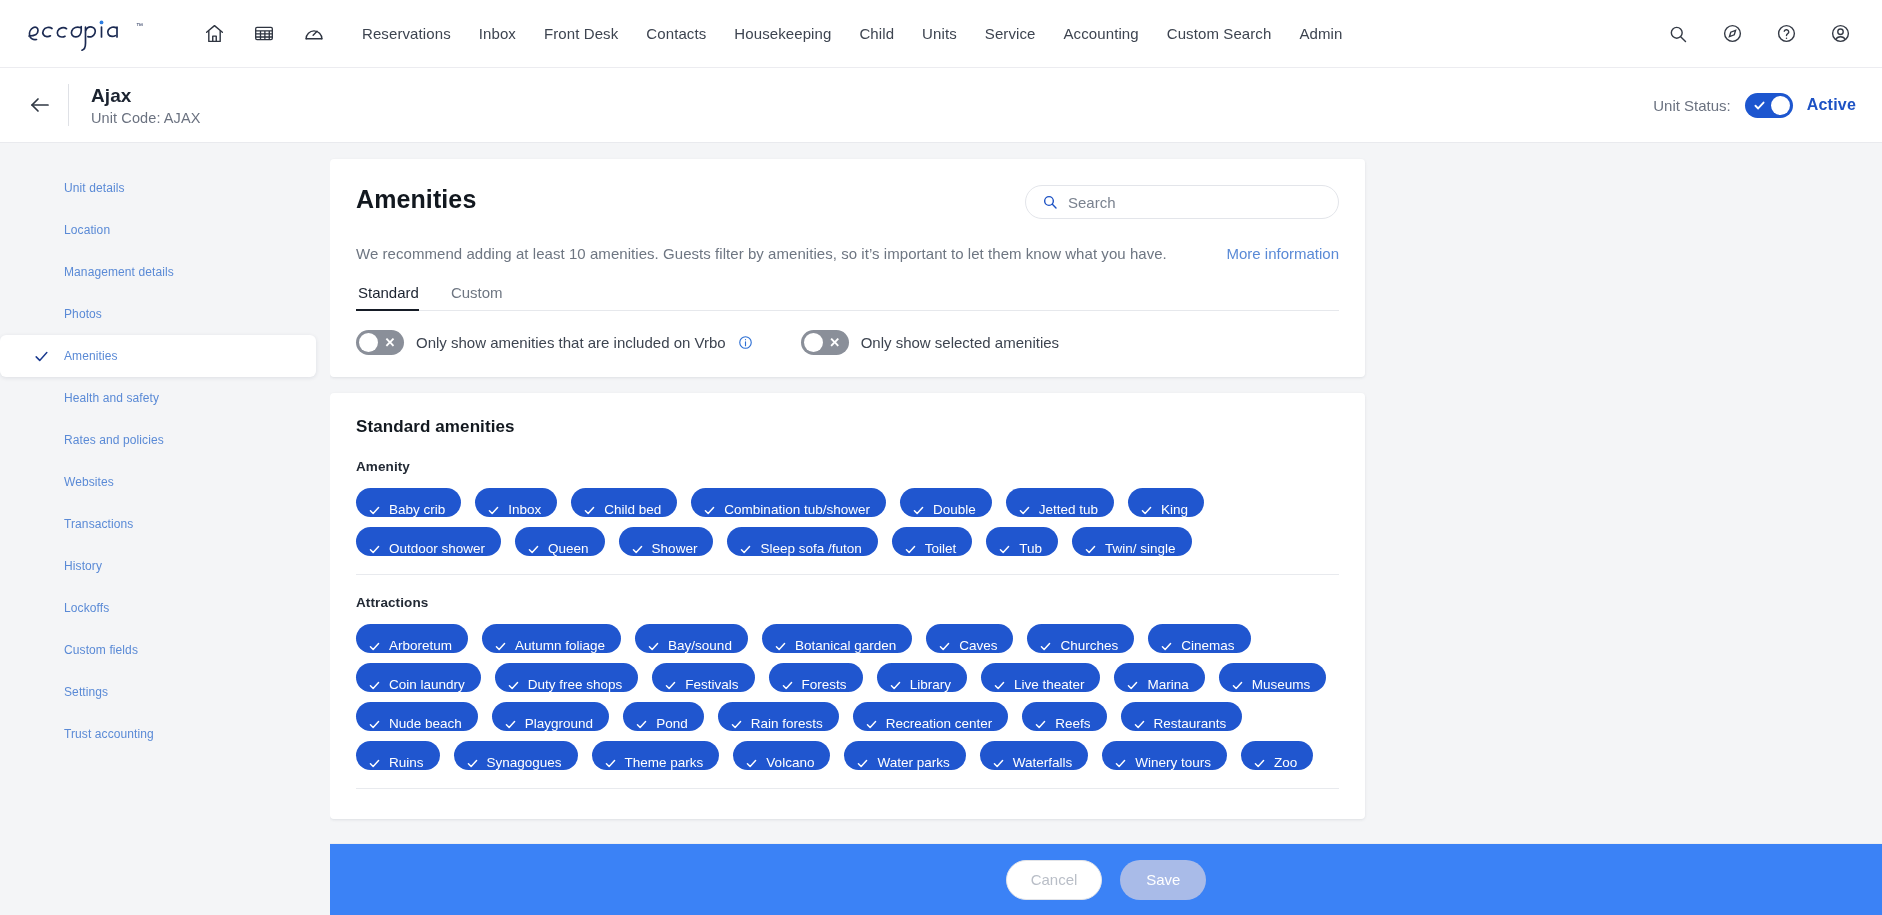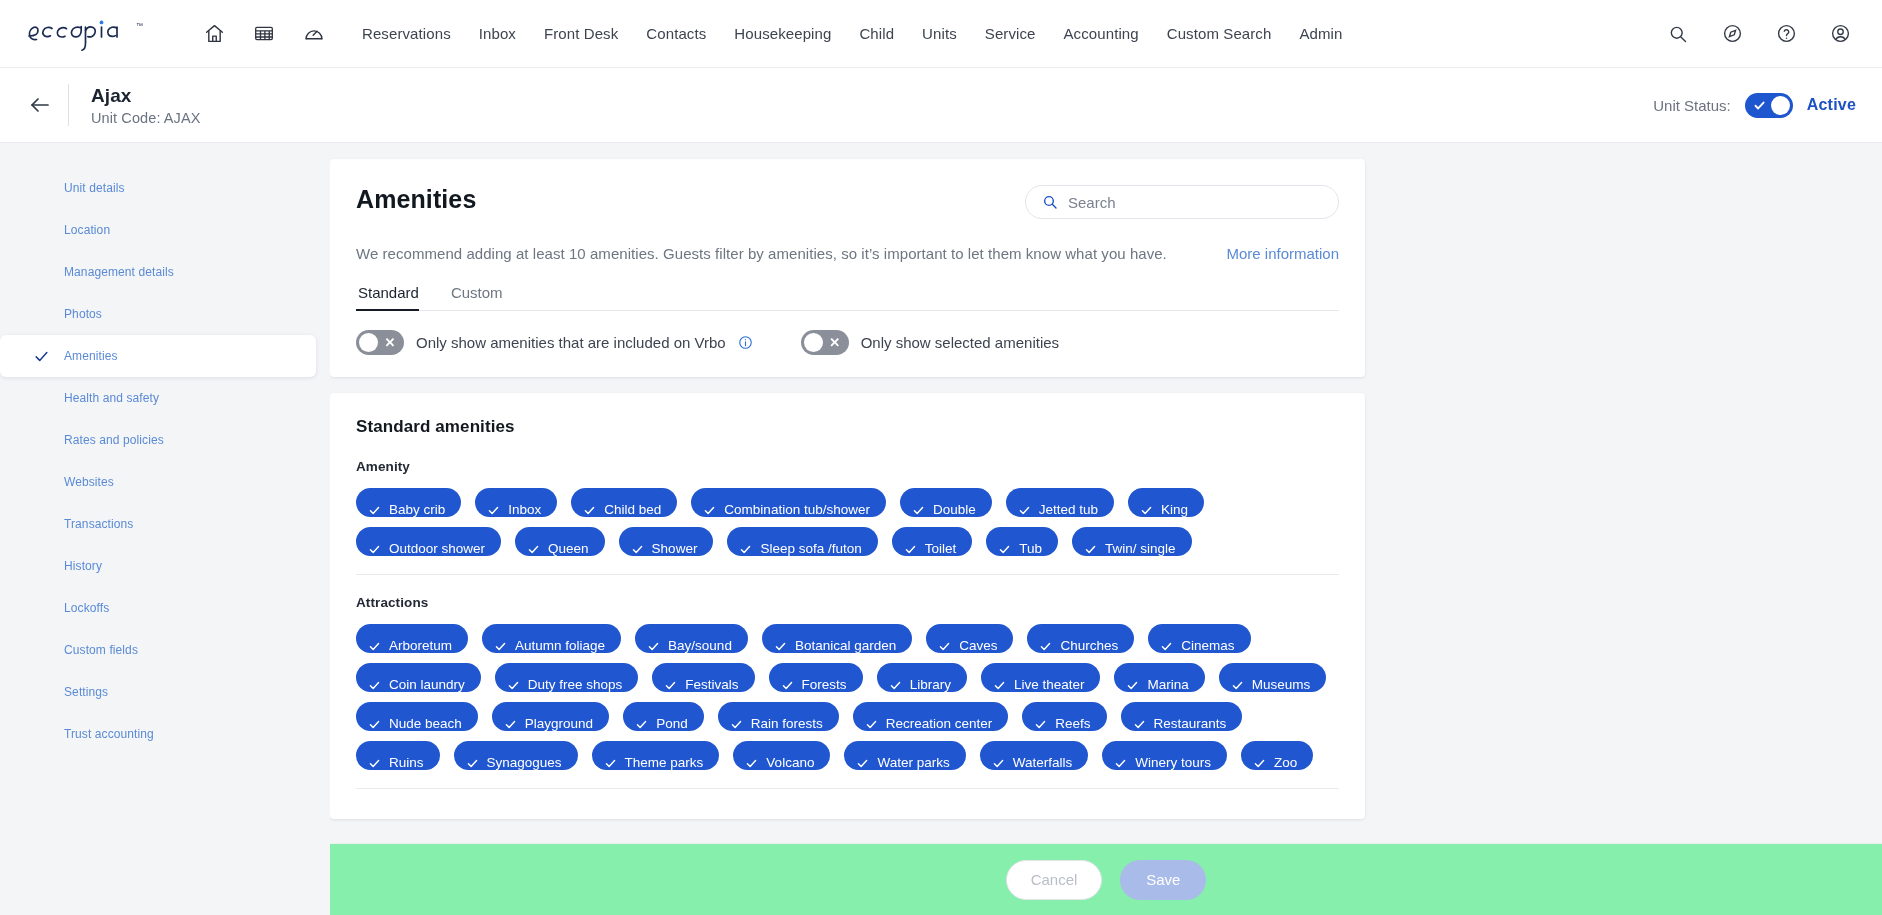--- a/index.html
+++ b/index.html
@@ -344,21 +344,21 @@
     border: 0;
     border-top: 1px solid #e8eaee;
     margin: 18px 0 20px 0;
   }
 
   
   .footer {
     position: absolute;
     left: 0; right: 0; bottom: 0;
     height: 72px;
-    background: #86efac;
+    background: #3b82f6;
     border-top: 1px solid #edeef1;
     display: flex;
     align-items: center;
     justify-content: center;
     gap: 18px;
     z-index: 5;
   }
   .btn {
     height: 40px;
     min-width: 86px;

